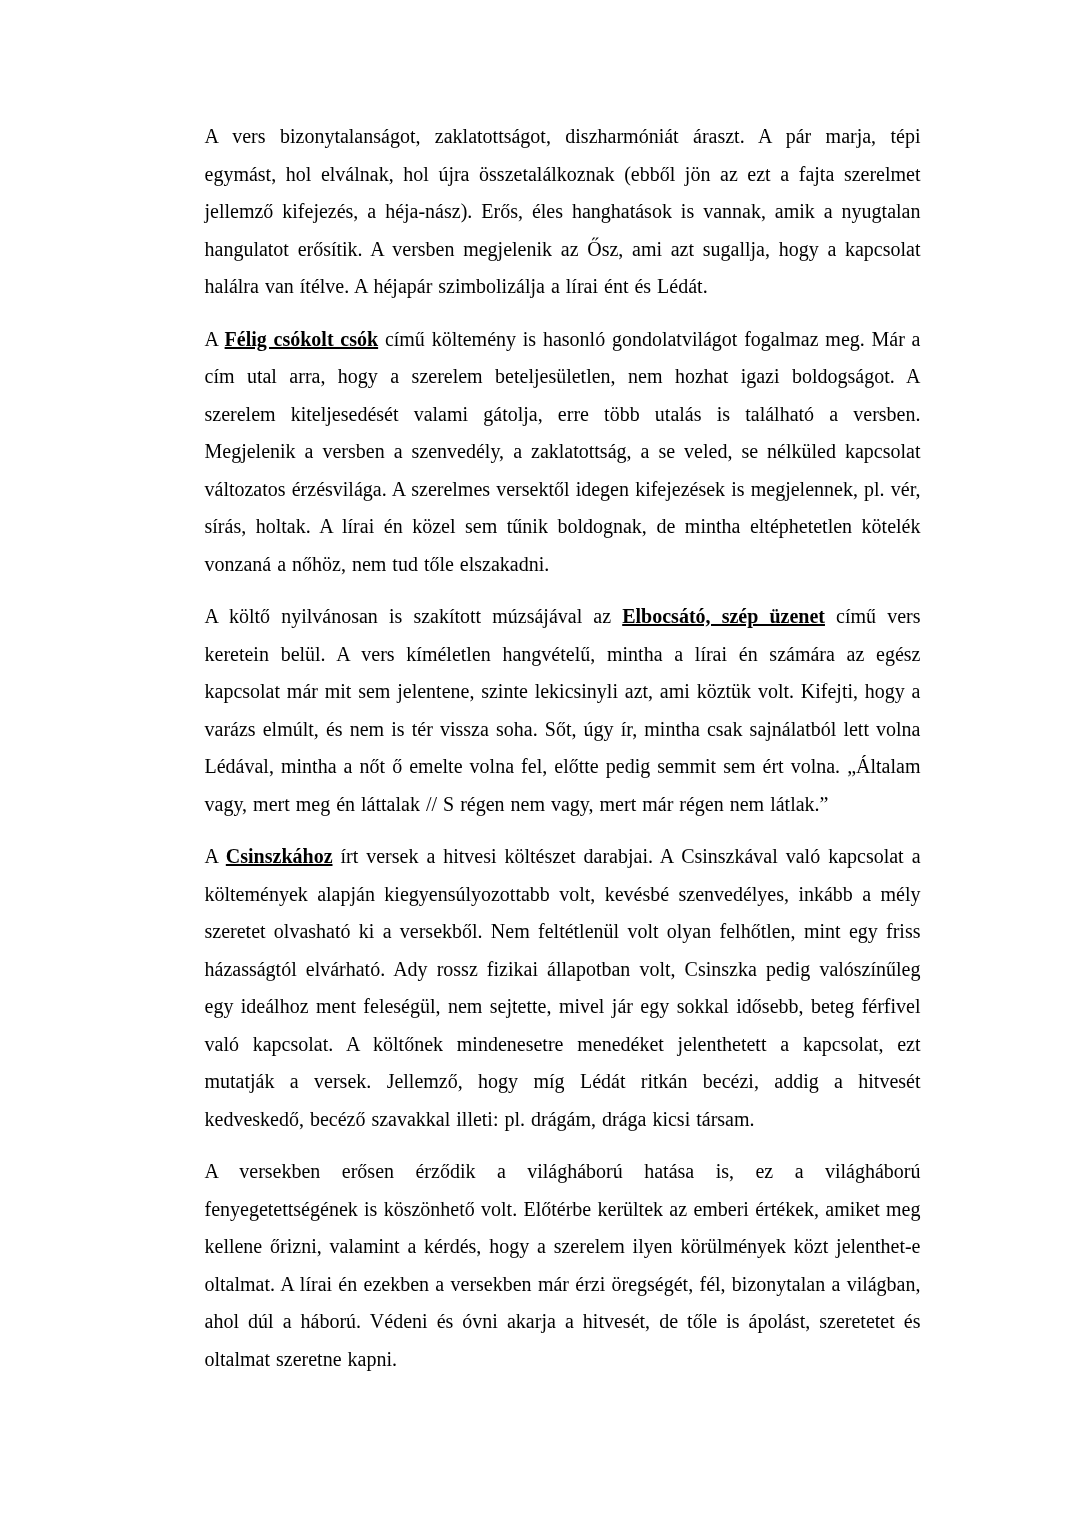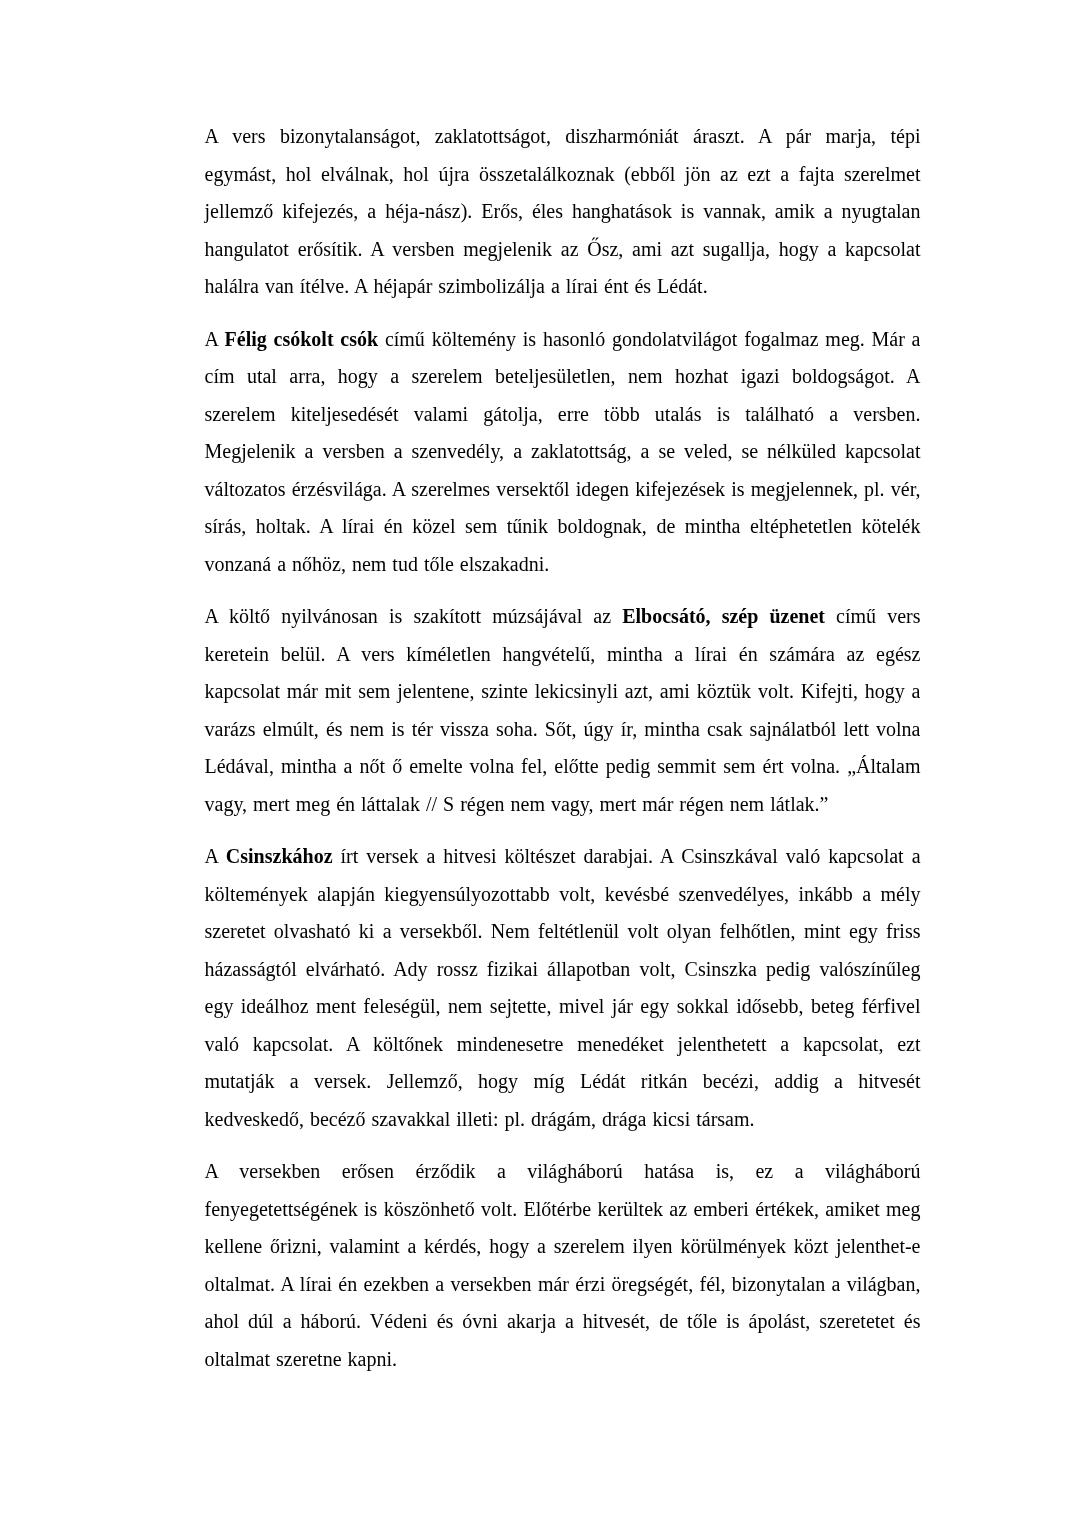--- a/index.html
+++ b/index.html
@@ -27,20 +27,21 @@
     color: #000000;
     text-align: justify;
     margin: 0 0 15px 0;
     word-spacing: 1px;
   }
   .para:last-child {
     margin-bottom: 0;
   }
   .bold {
     font-weight: bold;
+    text-decoration: underline;
   }
 </style>
 </head>
 <body>
 
 <div class="page">
   <div class="doc-body">
       <p class="para"><span>A vers bizonytalanságot, zaklatottságot, diszharmóniát áraszt. A pár marja, tépi egymást, hol elválnak, hol újra összetalálkoznak (ebből jön az ezt a fajta szerelmet jellemző kifejezés, a héja-nász). Erős, éles hanghatások is vannak, amik a nyugtalan hangulatot erősítik. A versben megjelenik az Ősz, ami azt sugallja, hogy a kapcsolat halálra van ítélve. A héjapár szimbolizálja a lírai ént és Lédát.</span></p>
       <p class="para"><span>A </span><span class="bold">Félig csókolt csók</span><span> című költemény is hasonló gondolatvilágot fogalmaz meg. Már a cím utal arra, hogy a szerelem beteljesületlen, nem hozhat igazi boldogságot. A szerelem kiteljesedését valami gátolja, erre több utalás is található a versben. Megjelenik a versben a szenvedély, a zaklatottság, a se veled, se nélküled kapcsolat változatos érzésvilága. A szerelmes versektől idegen kifejezések is megjelennek, pl. vér, sírás, holtak. A lírai én közel sem tűnik boldognak, de mintha eltéphetetlen kötelék vonzaná a nőhöz, nem tud tőle elszakadni.</span></p>
       <p class="para"><span>A költő nyilvánosan is szakított múzsájával az </span><span class="bold">Elbocsátó, szép üzenet</span><span> című vers keretein belül. A vers kíméletlen hangvételű, mintha a lírai én számára az egész kapcsolat már mit sem jelentene, szinte lekicsinyli azt, ami köztük volt. Kifejti, hogy a varázs elmúlt, és nem is tér vissza soha. Sőt, úgy ír, mintha csak sajnálatból lett volna Lédával, mintha a nőt ő emelte volna fel, előtte pedig semmit sem ért volna. „Általam vagy, mert meg én láttalak // S régen nem vagy, mert már régen nem látlak.”</span></p>

